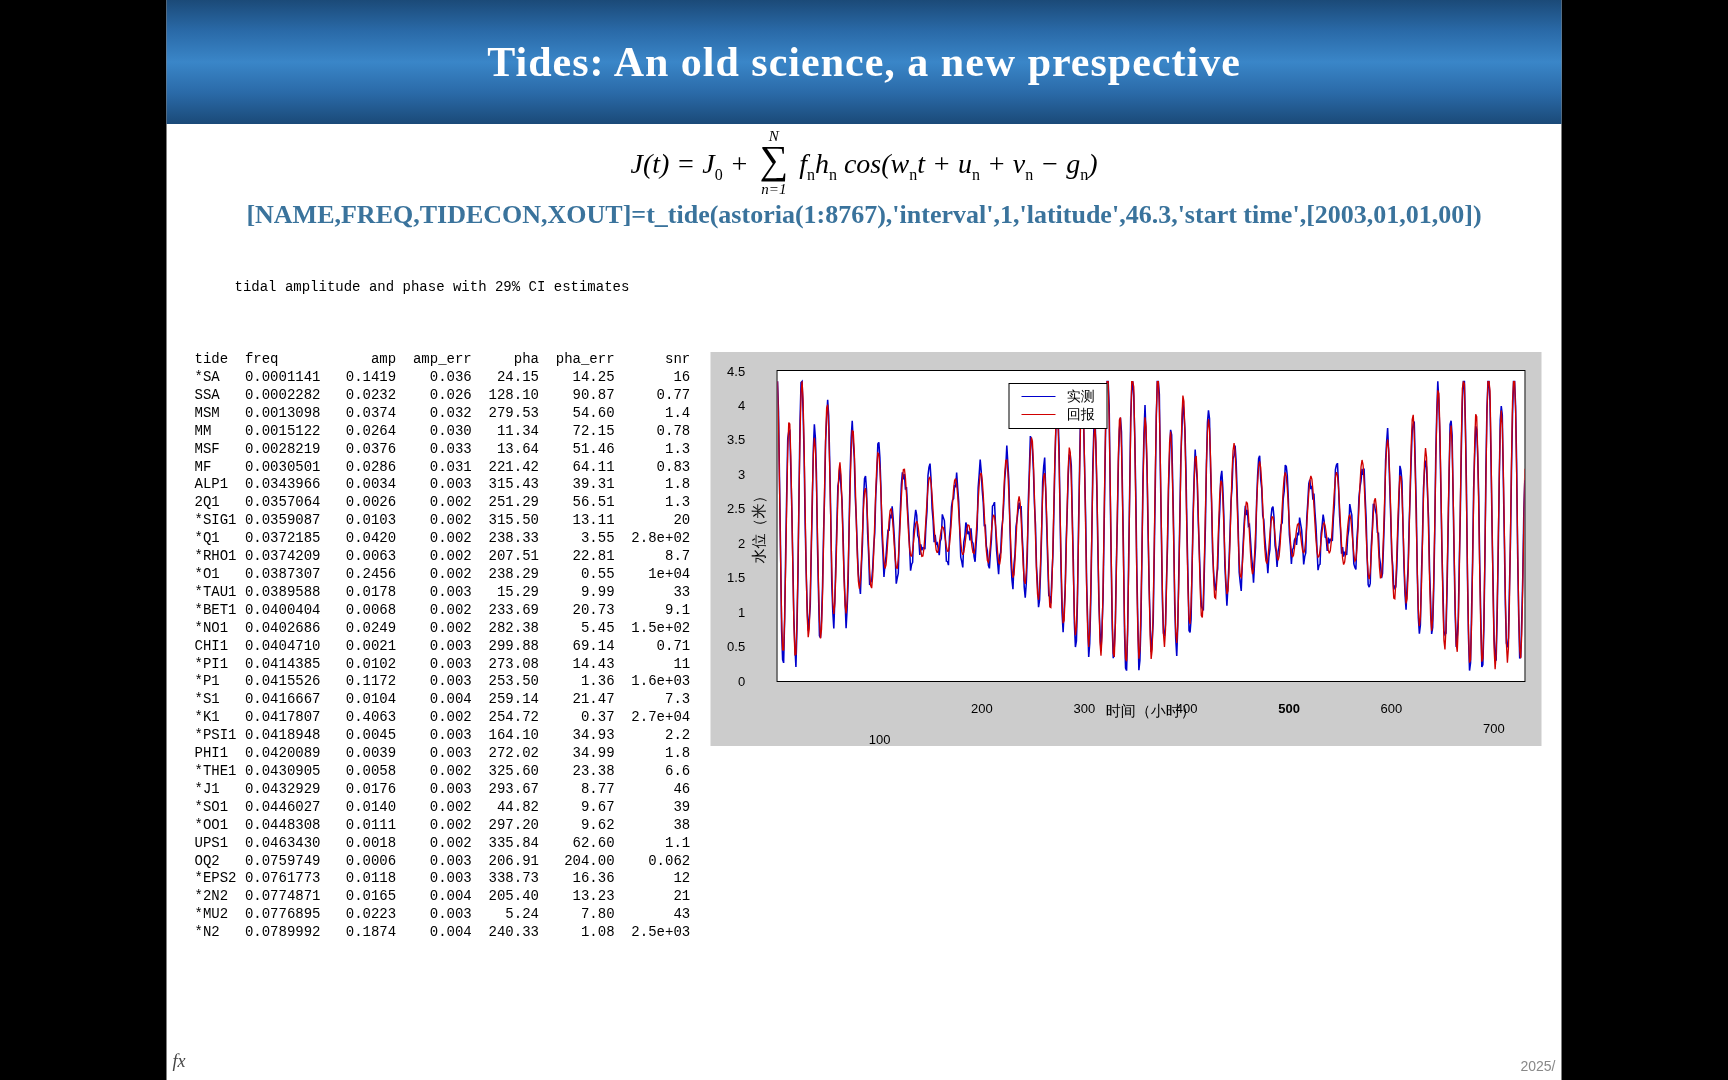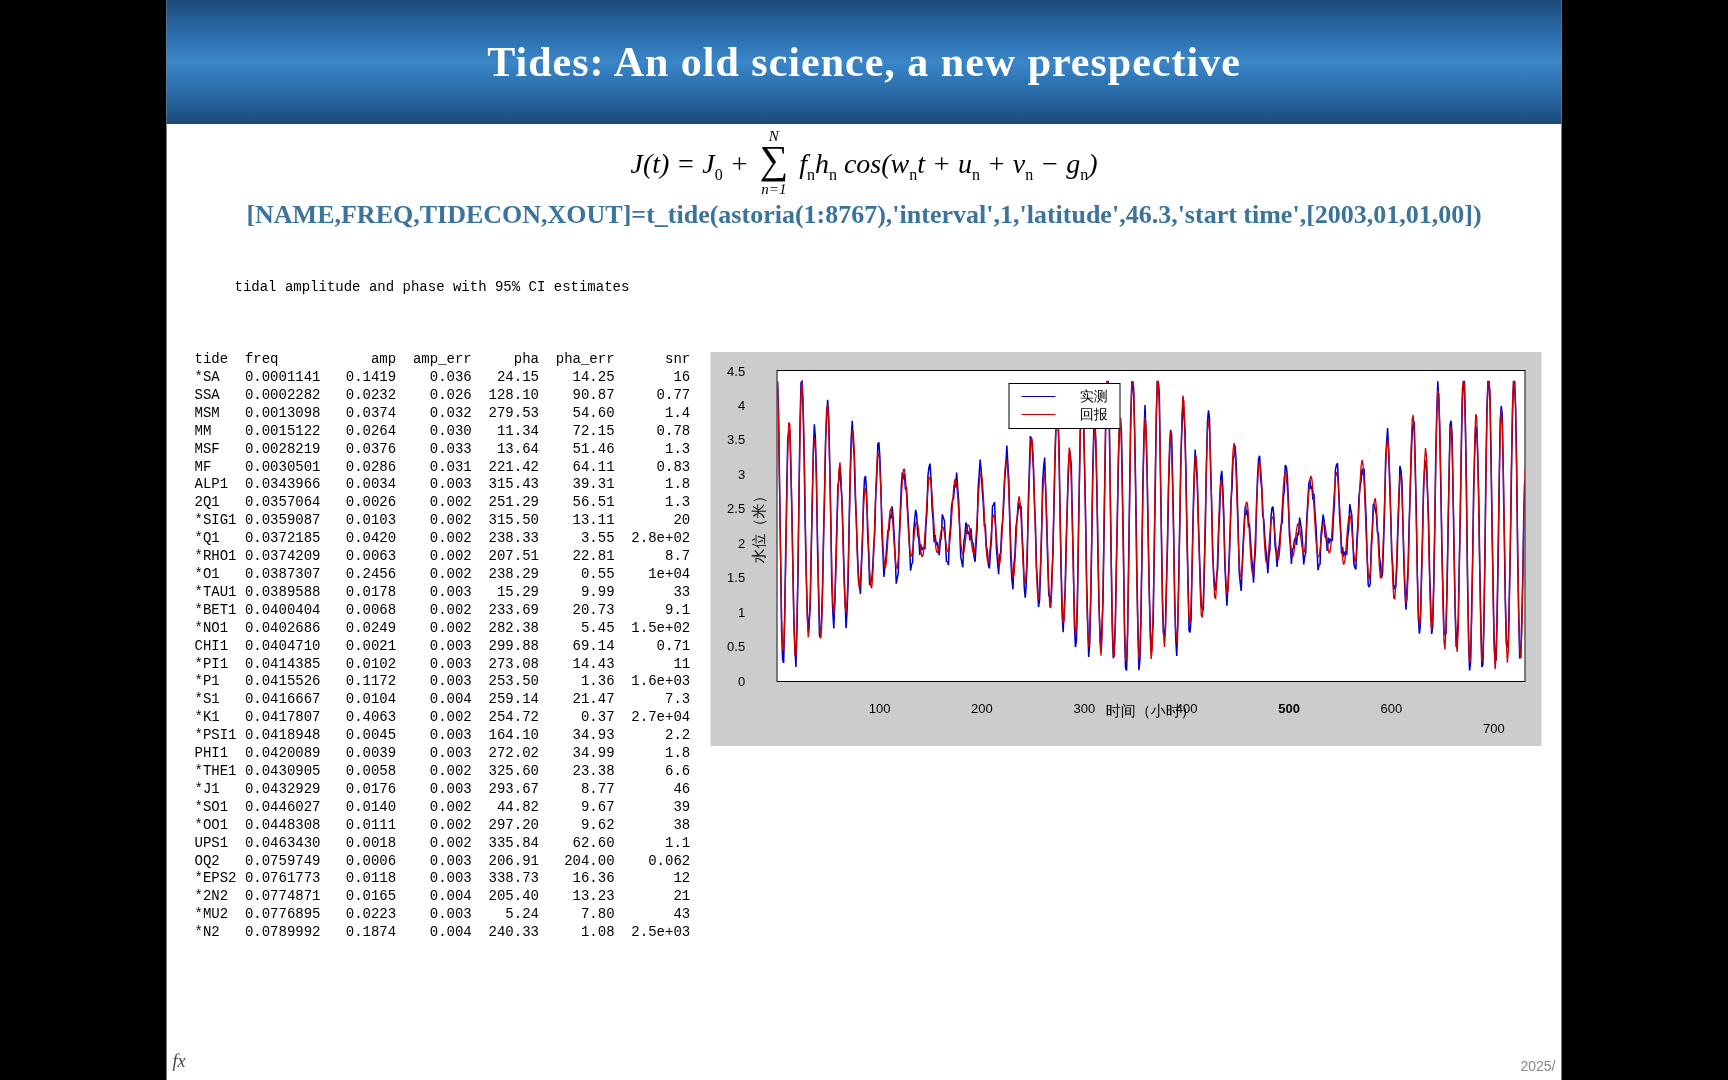--- a/index.html
+++ b/index.html
@@ -11,21 +11,21 @@
   .sigma .sig-sym{font-size:40px;font-style:normal;line-height:0.7}
   .sigma .sig-top{position:absolute;top:-18px;left:50%;transform:translateX(-50%);font-size:15px;font-style:italic}
   .sigma .sig-bot{position:absolute;bottom:-18px;left:50%;transform:translateX(-50%);font-size:15px;font-style:italic}
   .code-line{color:#3a739c;font-weight:bold;font-size:26px;text-align:center;padding:6px 20px 14px;font-family:"Times New Roman",serif}
   .body-area{display:flex;align-items:flex-start;gap:20px;padding:0 20px}
   .table-block{font-family:"Courier New",monospace;font-size:14px;color:#000;line-height:1.28;white-space:pre;padding-left:8px;flex:0 0 auto}
   .table-block .caption{padding-left:40px;padding-bottom:18px}
   .chart-container{flex:1;margin-top:108px;background:#ccc;padding:18px 18px 18px 8px;box-sizing:border-box;position:relative}
   .plot-area{background:#fff;border:1px solid #000;position:relative;width:100%;height:310px}
   .legend-box{position:absolute;top:12px;left:31%;background:#fff;border:1px solid #000;padding:4px 12px;font-size:14px;font-family:Arial,sans-serif}
-  .legend-row{display:flex;align-items:center;gap:24px}
+  .legend-row{display:flex;align-items:center;gap:11px}
   .legend-line{width:34px;height:0;border-top:1.7px solid}
   .y-ticks{position:absolute;left:-32px;top:0;height:100%;font-size:13px;font-family:Arial,sans-serif;color:#000}
   .y-ticks span{position:absolute;right:0;transform:translateY(-50%)}
   .x-ticks{position:absolute;left:0;bottom:-20px;width:100%;font-size:13px;font-family:Arial,sans-serif;color:#000}
   .x-ticks span{position:absolute;transform:translateX(-50%)}
   .ylabel{position:absolute;left:-56px;top:50%;transform:translateY(-50%) rotate(-90deg);font-size:15px;font-family:Arial,sans-serif;white-space:nowrap}
   .xlabel{position:absolute;left:50%;bottom:-40px;transform:translateX(-50%);font-size:15px;font-family:Arial,sans-serif}
   svg.traces{position:absolute;inset:0;width:100%;height:100%}
   .fx-icon{position:absolute;left:6px;bottom:8px;font-family:"Times New Roman",serif;font-style:italic;font-size:18px;color:#444}
   .date-stub{position:absolute;right:6px;bottom:6px;color:#888;font-size:14px;font-family:Arial,sans-serif}
@@ -43,21 +43,21 @@
     <span>J(t) = J</span><span class="dn">0</span><span> + </span><span class="sigma"><span class="sig-top">N</span><span class="sig-sym">∑</span><span class="sig-bot">n=1</span></span><span> f</span><span class="dn">n</span><span>h</span><span class="dn">n</span><span> cos(w</span><span class="dn">n</span><span>t + u</span><span class="dn">n</span><span> + v</span><span class="dn">n</span><span> − g</span><span class="dn">n</span><span>)</span>
   </div>
 
   <div class="code-line">
     <span>[NAME,FREQ,TIDECON,XOUT]=t_tide(astoria(1:8767),'interval',1,'latitude',46.3,'start time',[2003,01,01,00])</span>
   </div>
 
   <div class="body-area">
 
     <div class="table-block">
-      <div class="caption">tidal amplitude and phase with 95% CI estimates</div>
+      <div class="caption">tidal amplitude and phase with 29% CI estimates</div>
       <div id="tide-table-body">tide  freq           amp  amp_err     pha  pha_err      snr
 *SA   0.0001141   0.1419    0.036   24.15    14.25       16
 SSA   0.0002282   0.0232    0.026  128.10    90.87     0.77
 MSM   0.0013098   0.0374    0.032  279.53    54.60      1.4
 MM    0.0015122   0.0264    0.030   11.34    72.15     0.78
 MSF   0.0028219   0.0376    0.033   13.64    51.46      1.3
 MF    0.0030501   0.0286    0.031  221.42    64.11     0.83
 ALP1  0.0343966   0.0034    0.003  315.43    39.31      1.8
 2Q1   0.0357064   0.0026    0.002  251.29    56.51      1.3
 *SIG1 0.0359087   0.0103    0.002  315.50    13.11       20
@@ -110,21 +110,21 @@
               <span style="top: 77.7778%;">1</span>
               <span style="top: 66.6667%;">1.5</span>
               <span style="top: 55.5556%;">2</span>
               <span style="top: 44.4444%;">2.5</span>
               <span style="top: 33.3333%;">3</span>
               <span style="top: 22.2222%;">3.5</span>
               <span style="top: 11.1111%;">4</span>
               <span style="top: 0%;">4.5</span>
             </div>
           <div class="x-ticks" id="x-ticks">
-              <span style="left: 13.6986%;">100</span>
+              <span style="left: 13.6986%; margin-top: 31px;">100</span>
               <span style="left: 27.3973%; text-align: center;">200</span>
               <span style="left: 41.0959%;">300</span>
               <span style="left: 54.7945%;">400</span>
               <span style="left: 68.4932%; font-weight: bold;">500</span>
               <span style="left: 82.1918%;">600</span>
               <span style="left: 95.8904%; margin-top: 20px;">700</span>
             </div>
           <div class="ylabel">水位（米）</div>
           <div class="xlabel">时间（小时）</div>
         </div>

